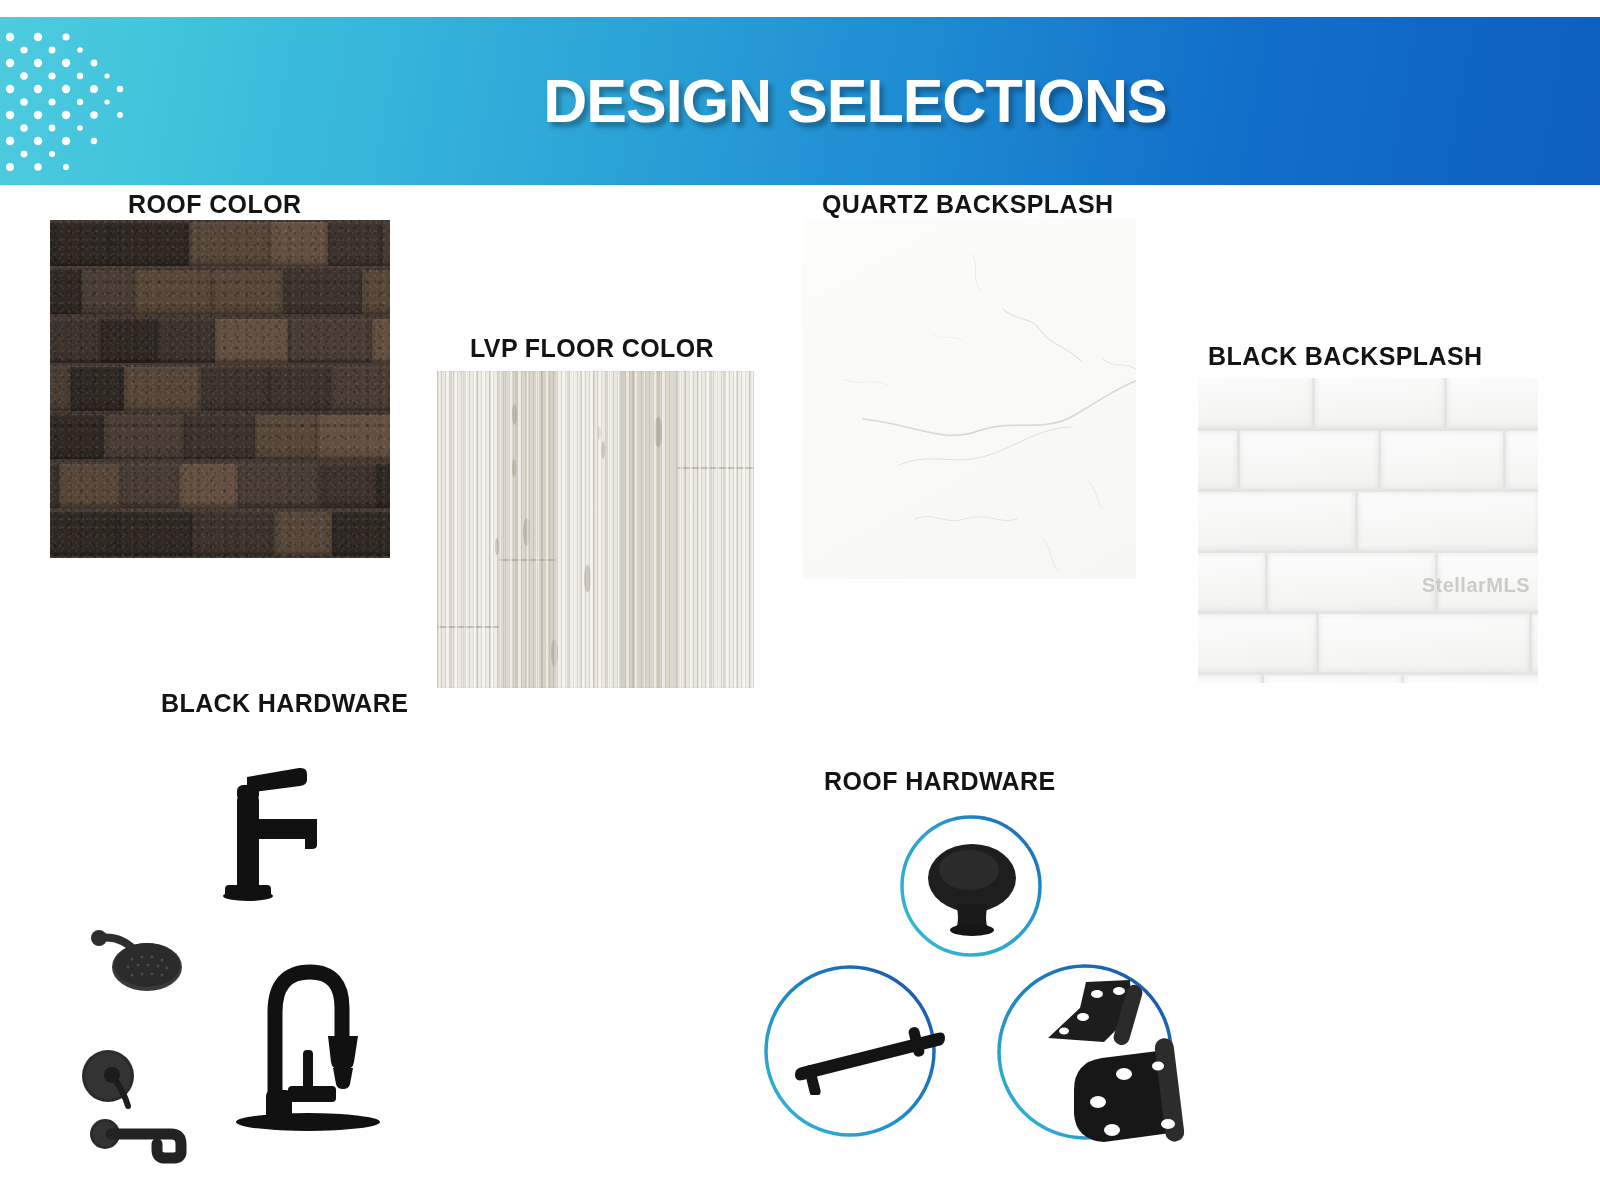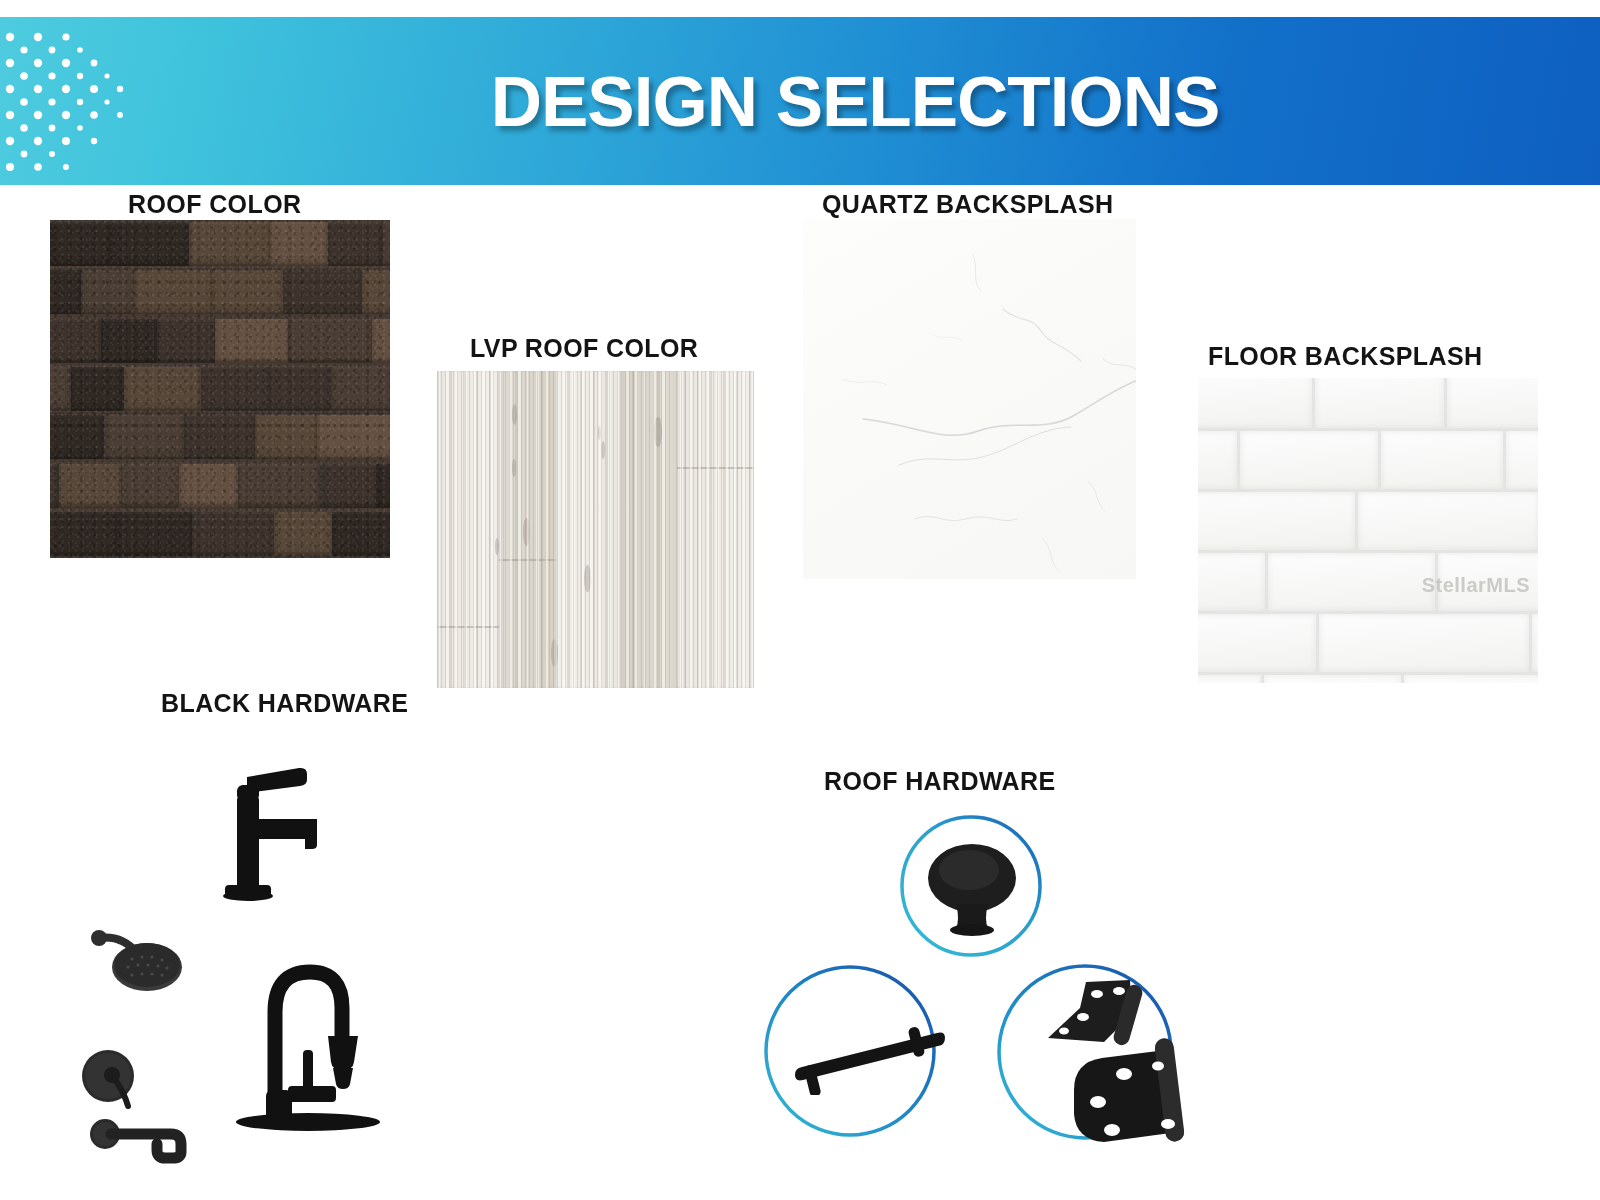--- a/index.html
+++ b/index.html
@@ -15,21 +15,21 @@
   .banner{
     position:absolute; left:0; top:17px; width:1600px; height:168px;
     background:linear-gradient(100deg,#4ecbdf 0%,#3fc3dc 12%,#2fa9d8 34%,#1f8ed3 55%,#1270c9 76%,#0e5fc0 100%);
     overflow:hidden;
   }
   .dots{position:absolute;left:0;top:0;width:170px;height:168px;}
   .banner-title{
     position:absolute; left:0; top:0; width:1600px; height:168px;
     display:flex; align-items:center; justify-content:center;
     padding-left:110px; box-sizing:border-box;
-    color:#ffffff; font-size:71px; font-weight:bold;
+    color:#ffffff; font-size:61px; font-weight:bold;
     letter-spacing:-1px;
     text-shadow:4px 5px 5px rgba(0,0,0,0.30);
     white-space:nowrap;
   }
 
   
   .label{
     position:absolute;
     font-size:25px; font-weight:bold; color:#141414;
     letter-spacing:0.4px; white-space:nowrap;
@@ -134,23 +134,23 @@
         <circle cx="52" cy="111" r="3.4"></circle>
         <circle cx="80" cy="111" r="2.8"></circle>
       <circle cx="24" cy="137" r="3.4"></circle>
         <circle cx="52" cy="137" r="3.0"></circle>
     </g>
   </svg>
   <div class="banner-title">DESIGN SELECTIONS</div>
 </div>
 
 <div class="label lbl-roof">ROOF COLOR</div>
-<div class="label lbl-lvp">LVP ROOF COLOR</div>
+<div class="label lbl-lvp">LVP FLOOR COLOR</div>
 <div class="label lbl-quartz">QUARTZ BACKSPLASH</div>
-<div class="label lbl-backsplash">FLOOR BACKSPLASH</div>
+<div class="label lbl-backsplash">BLACK BACKSPLASH</div>
 <div class="label lbl-faucets">BLACK HARDWARE</div>
 <div class="label lbl-hardware">ROOF HARDWARE</div>
 
 <div class="swatch" id="roof">
   <div id="roof-rows">
       <div class="shingle-row" style="top: 0px;">
         <div class="shingle" style="left: -34px; width: 76px; background: rgb(47, 40, 35);"></div>
         <div class="shingle" style="left: 42px; width: 59px; background: rgb(47, 40, 35);"></div>
         <div class="shingle" style="left: 101px; width: 78px; background: rgb(47, 40, 35);"></div>
         <div class="shingle" style="left: 179px; width: 81px; background: rgb(87, 71, 56);"></div>

